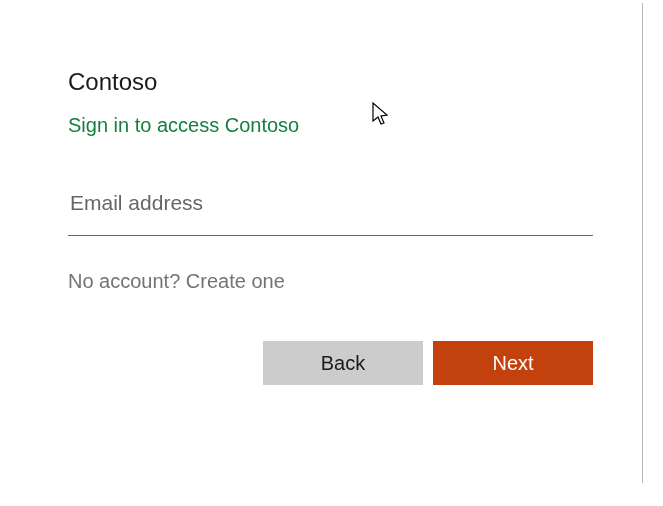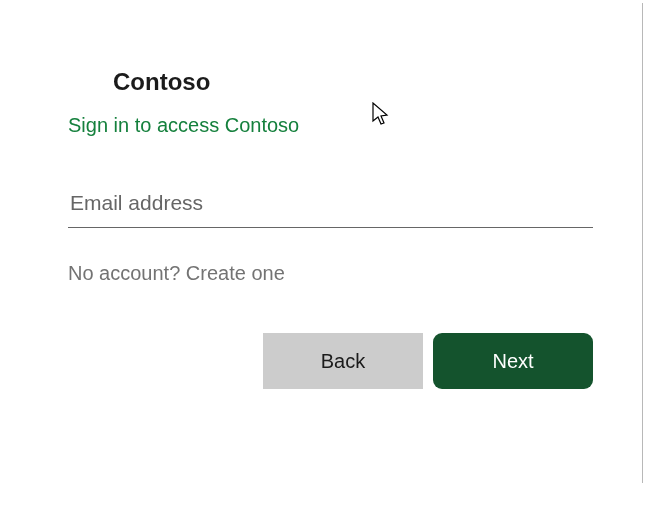--- a/index.html
+++ b/index.html
@@ -14,43 +14,42 @@
       background: #ffffff;
       position: relative;
       overflow: hidden;
     }
     .container {
       padding: 68px 70px 0 68px;
       width: 100%;
     }
     .company-name {
       font-size: 24px;
-      font-weight: 700;
+      font-weight: 400;
       color: #1b1b1b;
       margin-bottom: 18px;
-      margin-left: 45px;
     }
     .page-title {
       font-size: 36px;
       font-weight: 700;
       color: #1b1b1b;
       margin-bottom: 14px;
     }
     .instruction {
       font-size: 20px;
       font-weight: 400;
       color: #15803d;
       margin-bottom: 50px;
     }
     .email-input {
       width: 100%;
       border: none;
       border-bottom: 1px solid #666;
       font-size: 21px;
-      padding: 4px 2px 12px 2px;
+      padding: 4px 2px 20px 2px;
       outline: none;
       font-family: inherit;
       color: #1b1b1b;
       background: transparent;
     }
     .email-input::placeholder {
       color: #666;
       font-weight: 400;
     }
     .create-link {
@@ -62,37 +61,36 @@
       text-decoration: none;
     }
     .button-row {
       display: flex;
       justify-content: flex-end;
       gap: 10px;
       margin-top: 48px;
     }
     .btn {
       width: 160px;
-      height: 56px;
+      height: 44px;
       border: none;
       font-size: 20px;
       font-family: inherit;
       cursor: pointer;
       display: flex;
       align-items: center;
       justify-content: center;
     }
     .btn-back {
       background: #cccccc;
       color: #1b1b1b;
     }
     .btn-next {
-      background: #14532d;
+      background: #c2410c;
       color: #ffffff;
-      border-radius: 9px;
     }
     .right-border {
       position: absolute;
       top: 3px;
       right: 20px;
       width: 1px;
       height: 480px;
       background: #b8b8b8;
     }
     .cursor {

